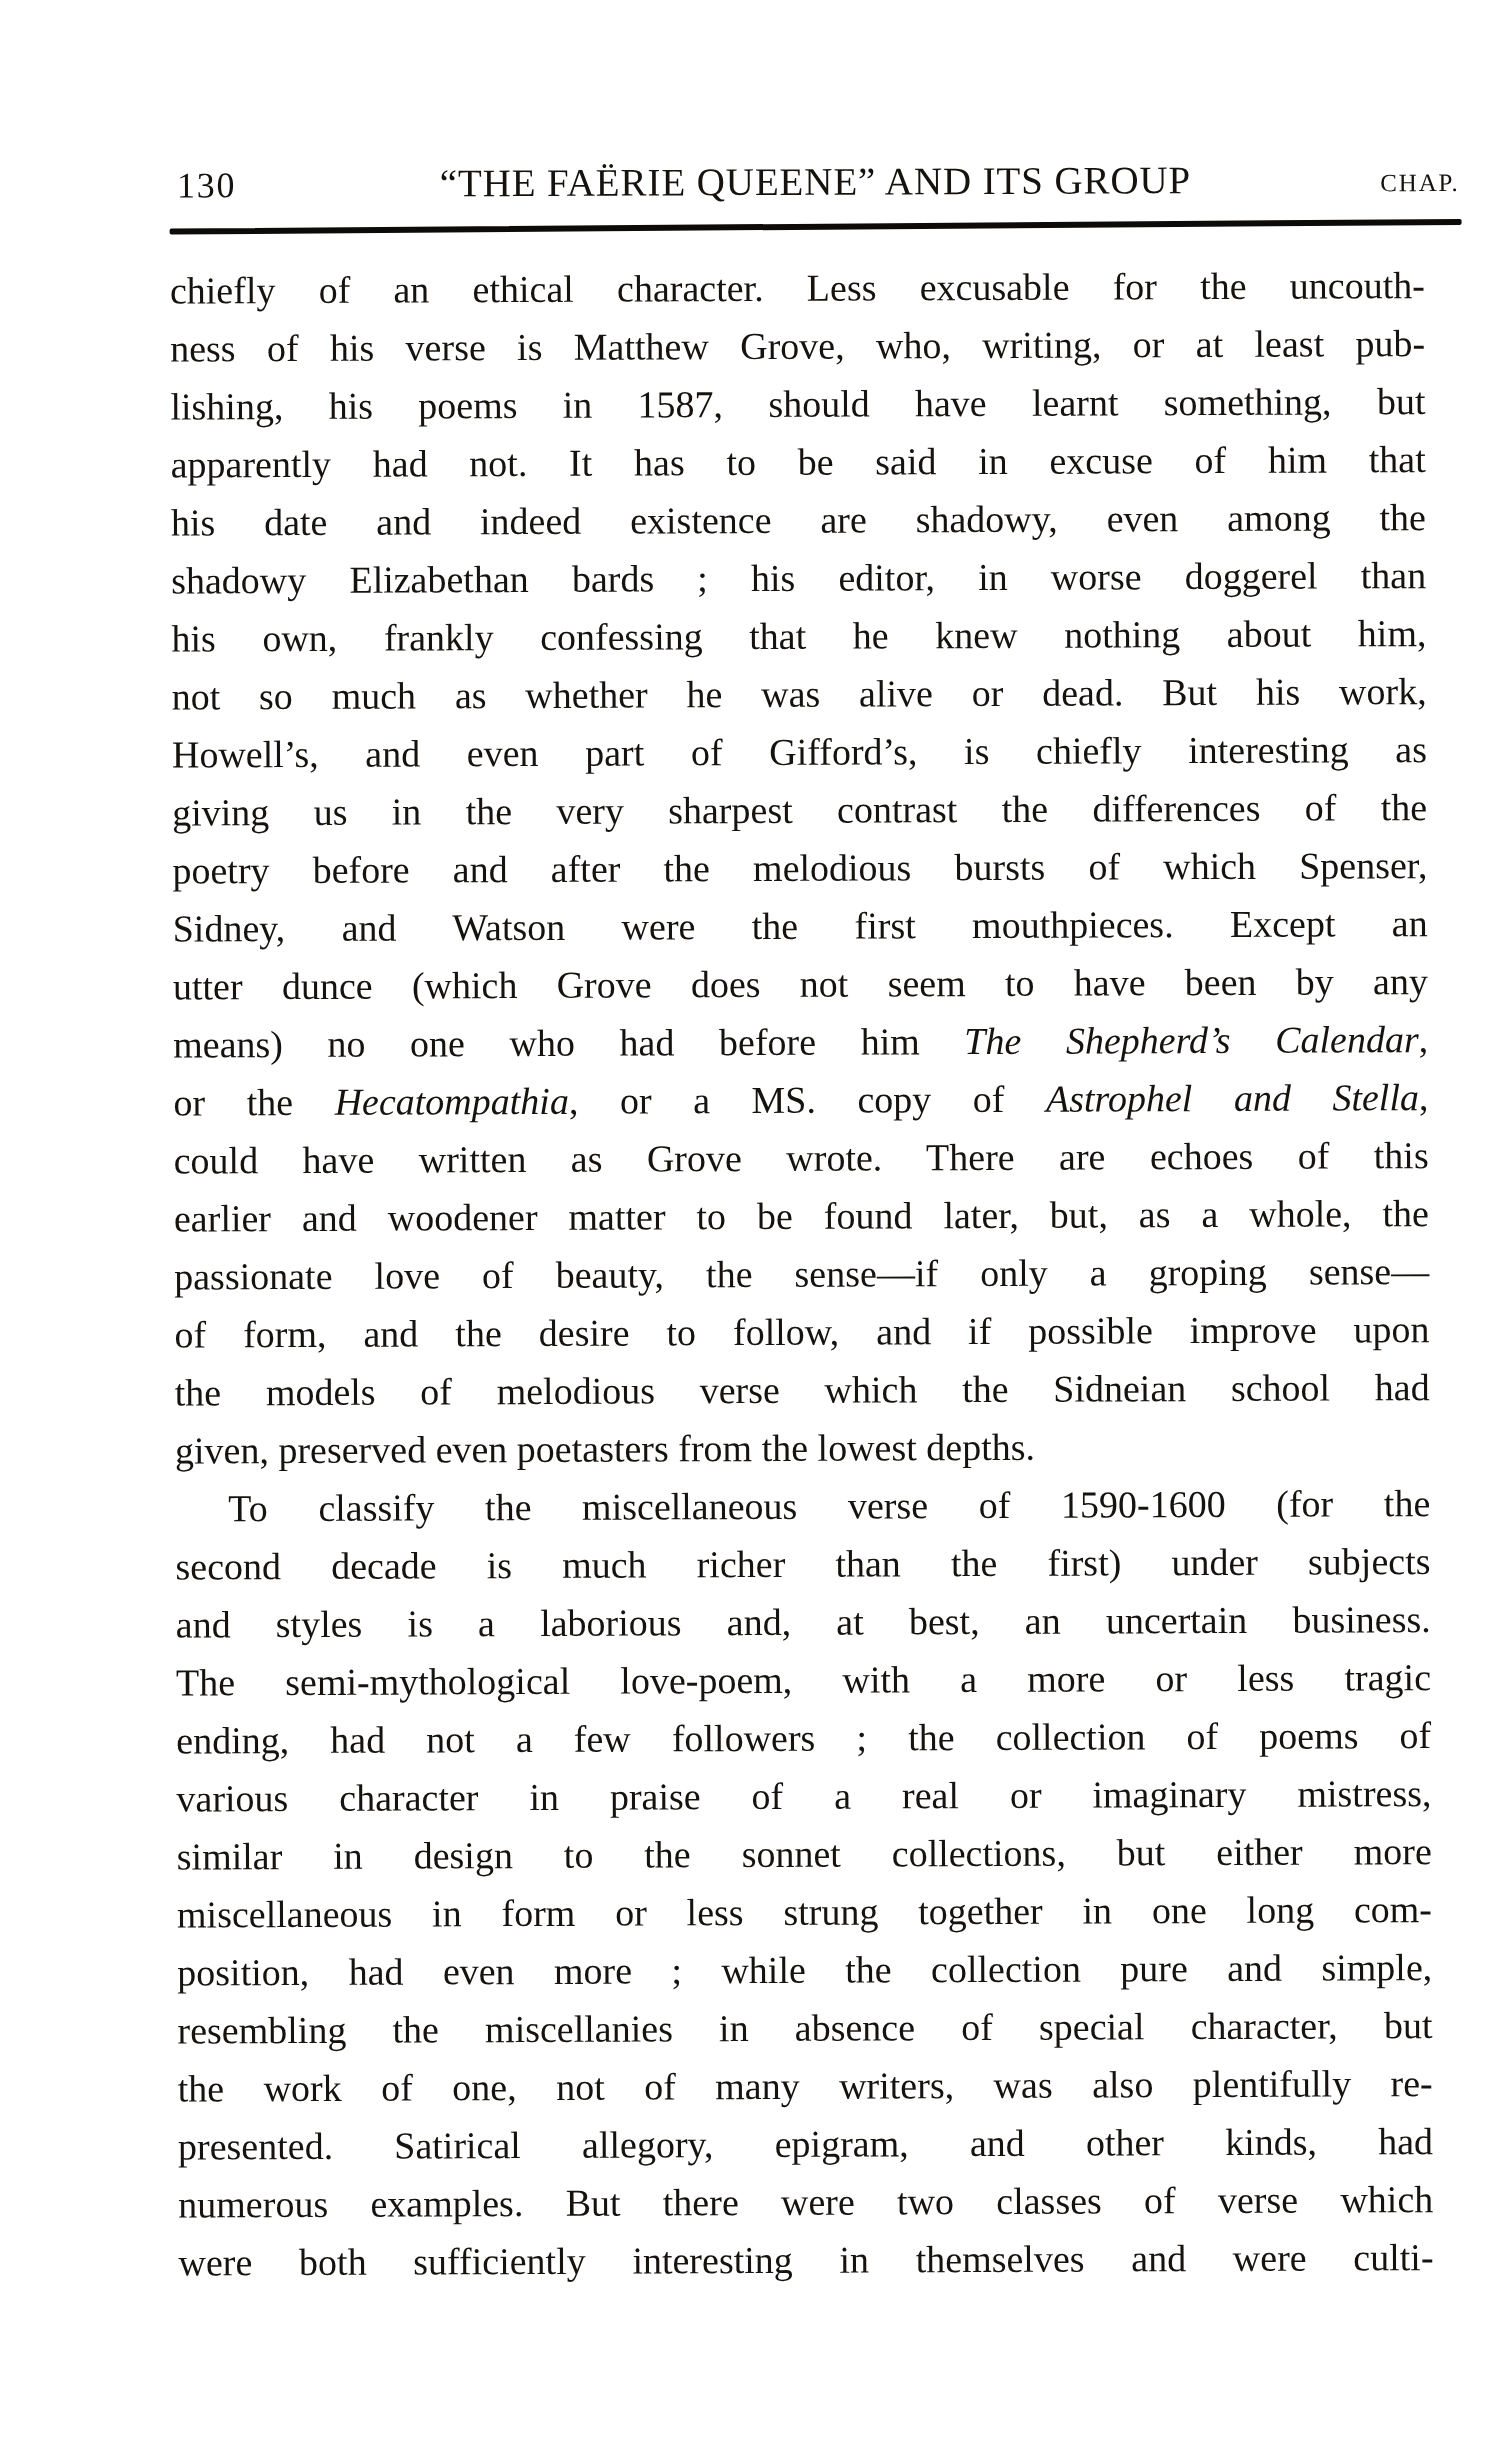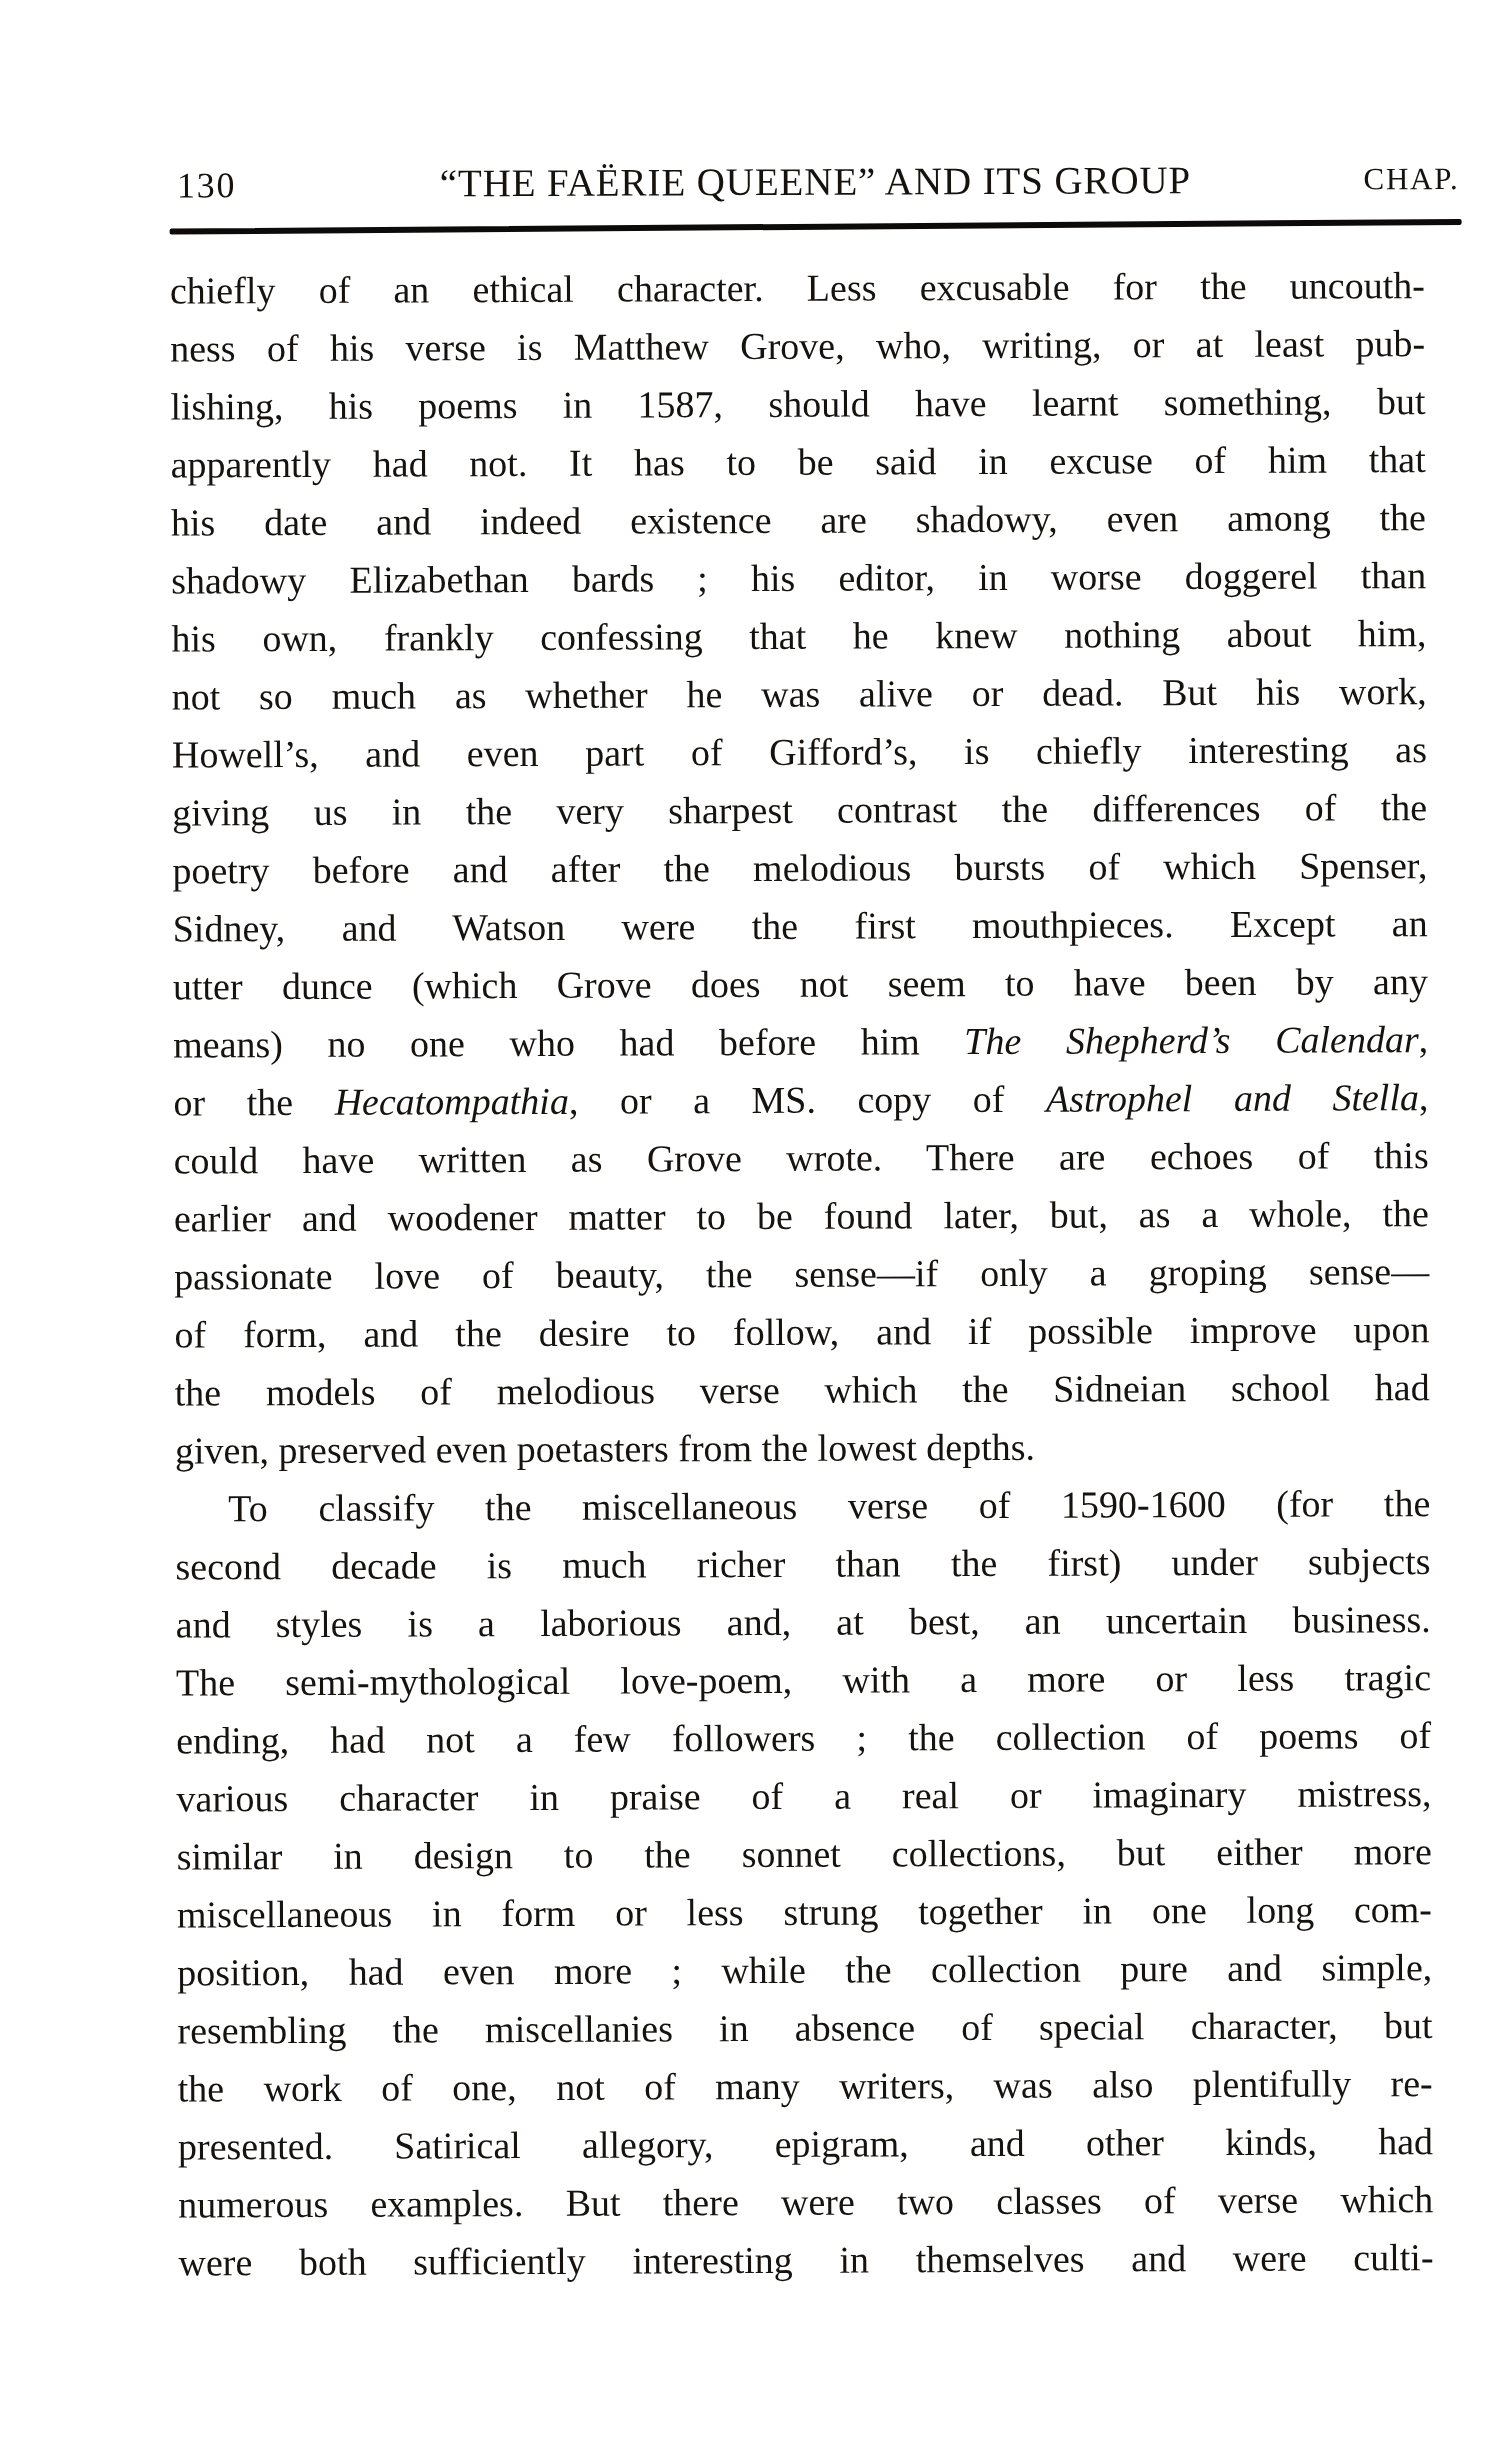--- a/index.html
+++ b/index.html
@@ -45,21 +45,21 @@
     bottom: 0;
     text-align: center;
     font-size: 39px;
     letter-spacing: 0.9px;
     white-space: nowrap;
   }
   .chap {
     position: absolute;
     right: 0;
     bottom: 3.7px;
-    font-size: 31px;
+    font-size: 25px;
     letter-spacing: 1.8px;
   }
   .rule {
     position: absolute;
     top: 224px;
     left: 174px;
     width: 1292px;
     height: 5.5px;
     background: #0d0b09;
     transform: rotate(-0.18deg);

